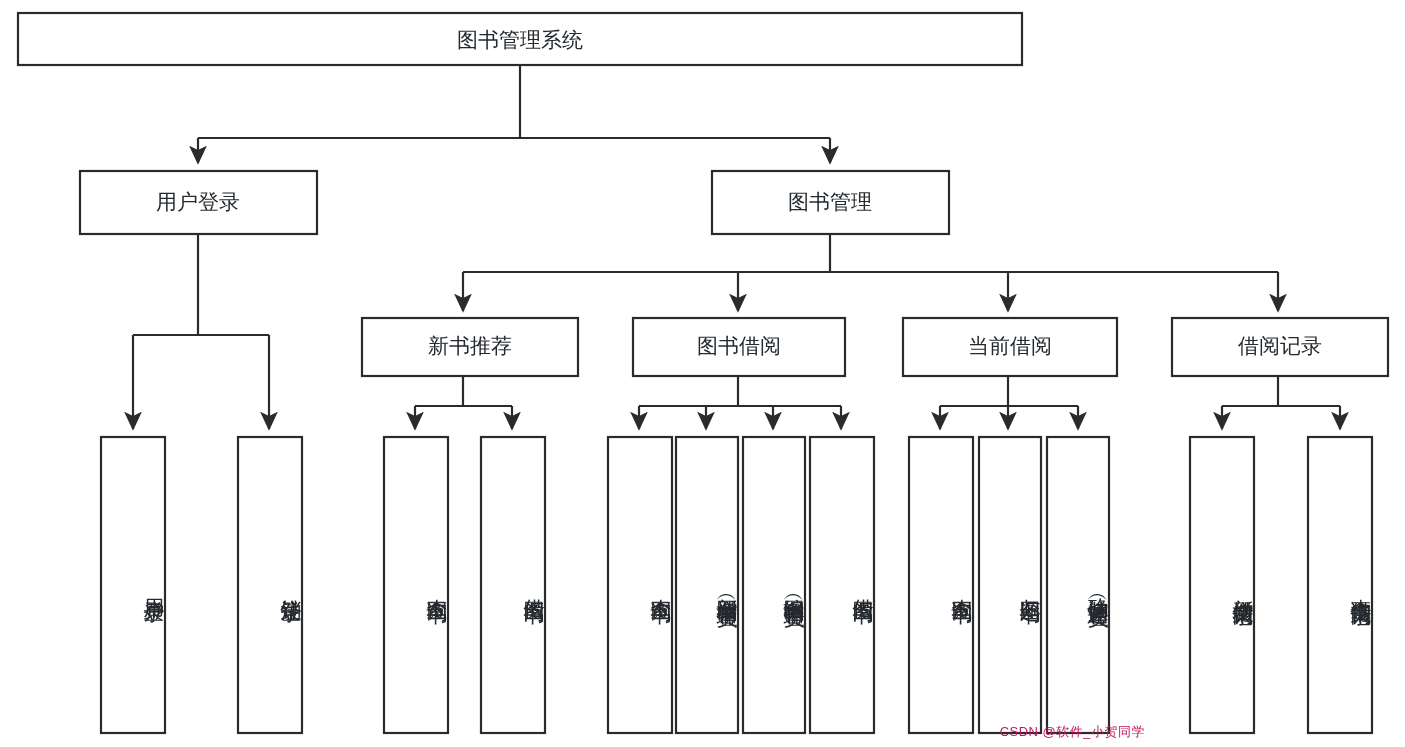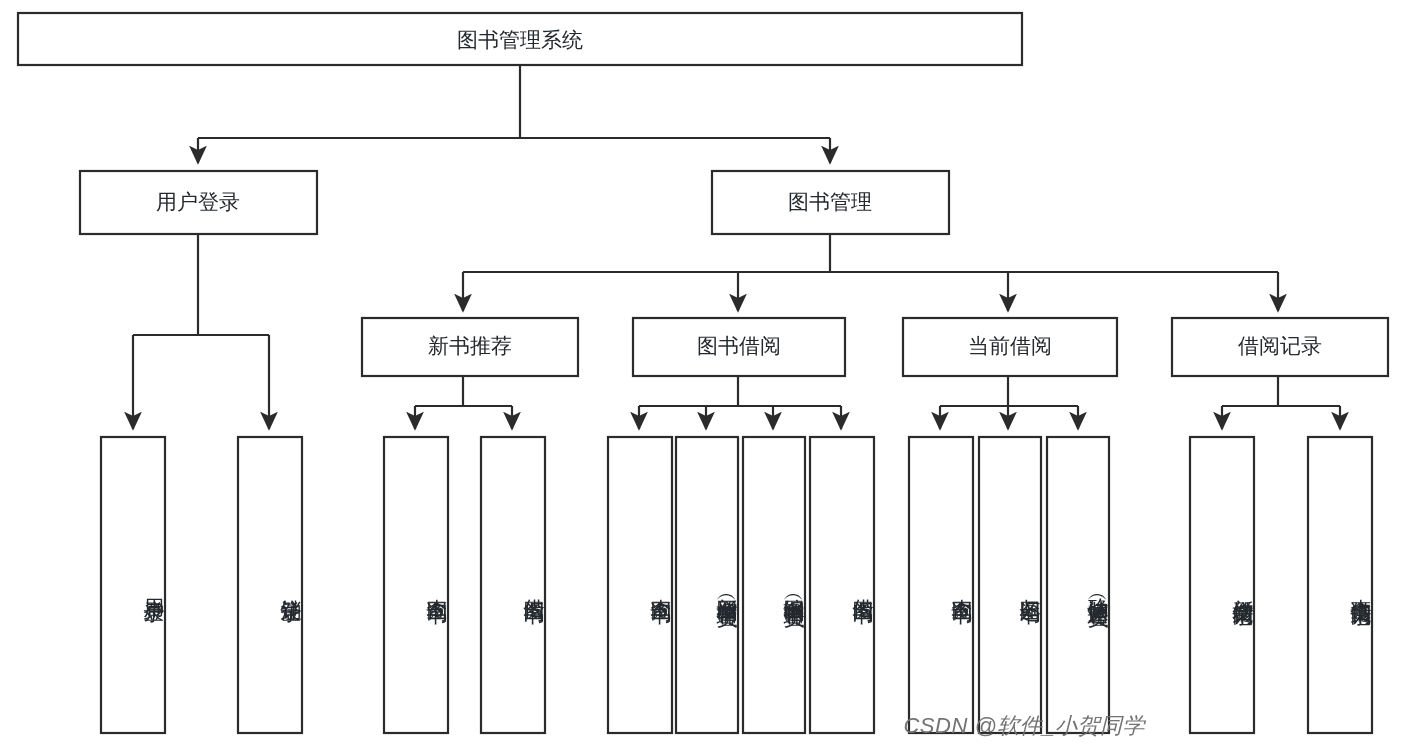--- a/index.html
+++ b/index.html
@@ -65,25 +65,24 @@
     align-items: flex-start;
     justify-content: center;
     pointer-events: none;
     user-select: none;
   }
   .watermark {
     position: absolute;
     right: 8px;
     bottom: 6px;
     font-family: "Liberation Sans", "DejaVu Sans", sans-serif;
-    font-size: 22px;
-    color: #737373;
+    font-size: 13px;
+    color: #be185d;
     letter-spacing: 0.5px;
     white-space: nowrap;
-    font-style: italic;
   }
 </style>
 </head>
 <body>
 
 <div id="diagram-root">
 
   <svg class="canvas" viewBox="0 0 1405 747" xmlns="http://www.w3.org/2000/svg">
 
     <defs>

